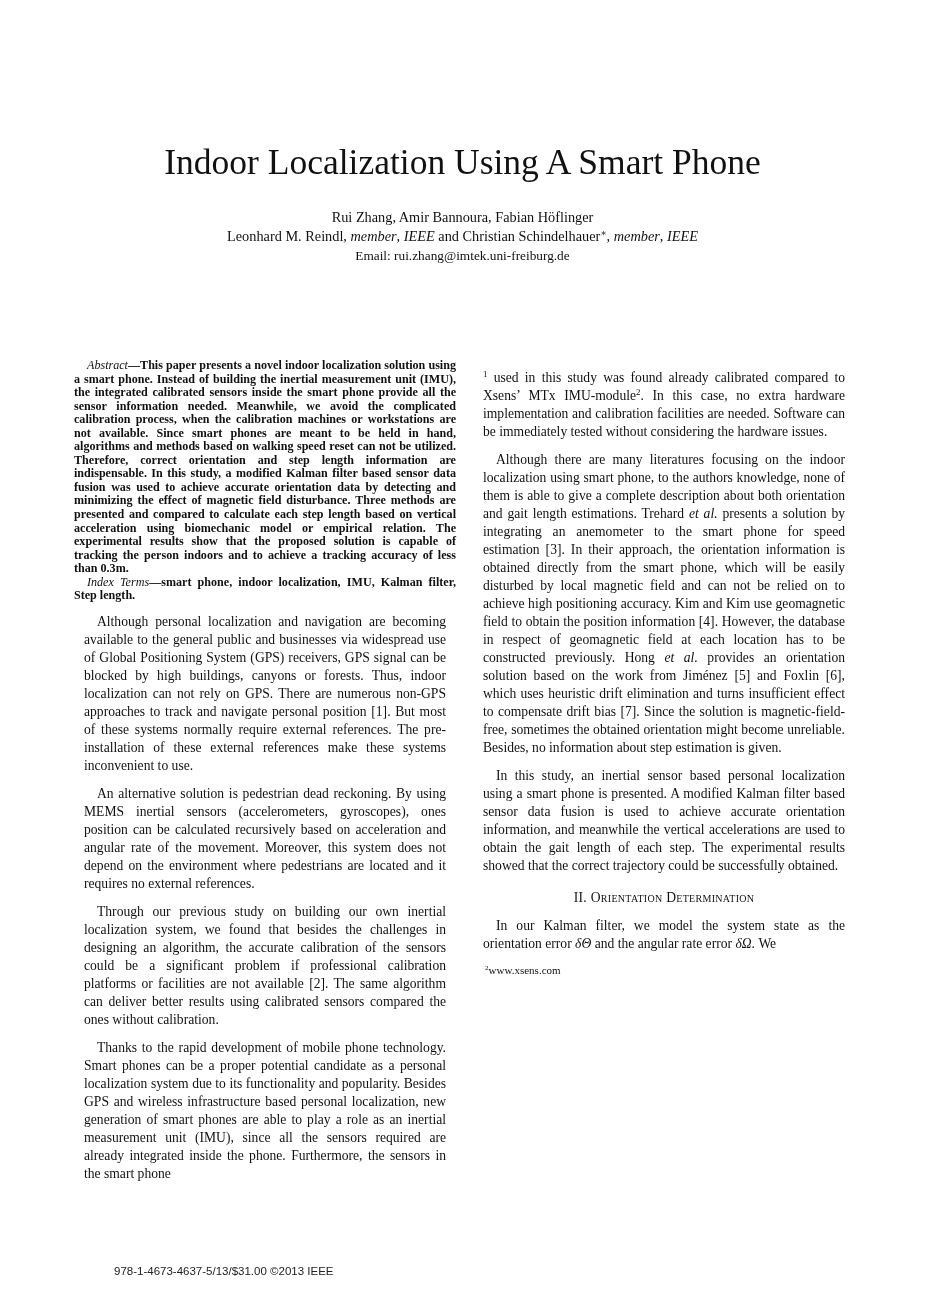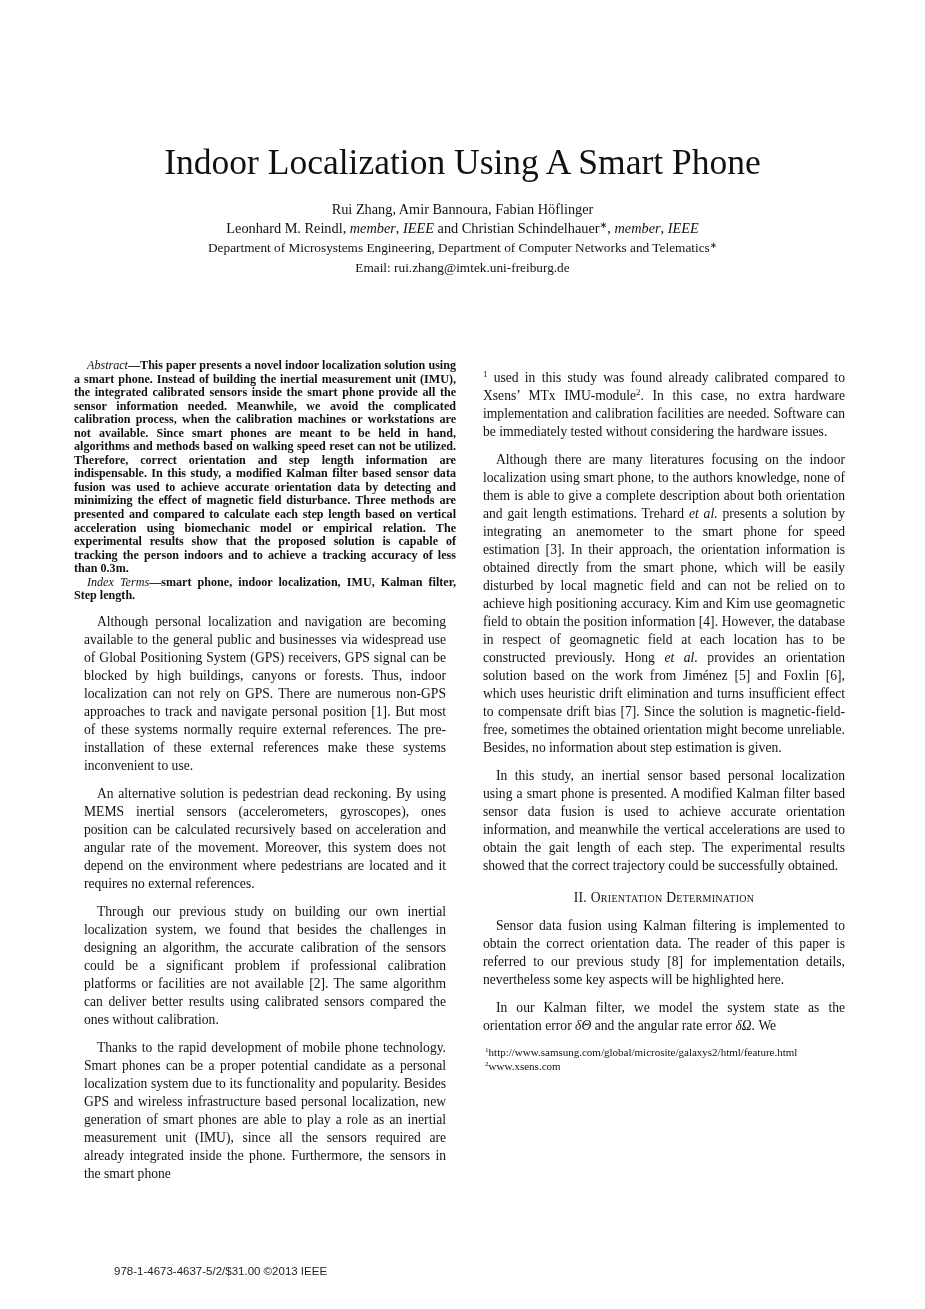--- a/index.html
+++ b/index.html
@@ -5,22 +5,22 @@
   html, body { margin: 0; padding: 0; background: #ffffff; }
   body {
     width: 925px; height: 1309px; position: relative; overflow: hidden;
     font-family: "Liberation Serif", "DejaVu Serif", serif; color: #111;
   }
   .title {
     position: absolute; top: 140px; left: 0; width: 925px; text-align: center;
     font-size: 35.5px; letter-spacing: 0px; line-height: 44px; color: #111;
   }
   .authors {
-    position: absolute; top: 200px; left: 0; width: 925px; text-align: center;
-    font-size: 14.3px; line-height: 19.2px; font-family: Liberation Serif, serif;
+    position: absolute; top: 208px; left: 0; width: 925px; text-align: center;
+    font-size: 14.3px; line-height: 19.2px;
   }
   .authors .line { white-space: nowrap; }
   .authors .line.small { font-size: 13.3px; }
   .authors i { font-style: italic; }
   sup { font-size: 0.65em; line-height: 0; vertical-align: super; position: relative; top: 0.1em; }
   .col {
     position: absolute; top: 359px; width: 382px;
     font-size: 13.6px; line-height: 18px; text-align: justify;
     hyphens: manual;
   }
@@ -46,21 +46,20 @@
   }
 </style>
 </head>
 <body>
 
 <div class="title">Indoor Localization Using A Smart Phone</div>
 
 <div class="authors">
   <div class="line">Rui Zhang, Amir Bannoura, Fabian Höflinger</div>
   <div class="line"><span>Leonhard M. Reindl, </span><i>member</i><span>, </span><i>IEEE</i><span> and Christian Schindelhauer</span><sup>∗</sup><span>, </span><i>member</i><span>, </span><i>IEEE</i></div>
-  <div class="line small"><span>Department of Microsystems Engineering, Department of Computer Networks and Telematics</span><sup>∗</sup></div>
   <div class="line small">Email: rui.zhang@imtek.uni-freiburg.de</div>
 </div>
 
 <div class="col left">
   <div class="abstract">
     <p><i>Abstract</i><span>—</span><span>This paper presents a novel indoor localization solution using a smart phone. Instead of building the inertial measurement unit (IMU), the integrated calibrated sensors inside the smart phone provide all the sensor information needed. Meanwhile, we avoid the complicated calibration process, when the calibration machines or workstations are not available. Since smart phones are meant to be held in hand, algorithms and methods based on walking speed reset can not be utilized. Therefore, correct orientation and step length information are indispensable. In this study, a modified Kalman filter based sensor data fusion was used to achieve accurate orientation data by detecting and minimizing the effect of magnetic field disturbance. Three methods are presented and compared to calculate each step length based on vertical acceleration using biomechanic model or empirical relation. The experimental results show that the proposed solution is capable of tracking the person indoors and to achieve a tracking accuracy of less than 0.3m.</span></p>
     <p><i>Index Terms</i><span>—</span><span>smart phone, indoor localization, IMU, Kalman filter, Step length.</span></p>
   </div>
 
   <p>Although personal localization and navigation are becoming available to the general public and businesses via widespread use of Global Positioning System (GPS) receivers, GPS signal can be blocked by high buildings, canyons or forests. Thus, indoor localization can not rely on GPS. There are numerous non-GPS approaches to track and navigate personal position [1]. But most of these systems normally require external references. The pre-installation of these external references make these systems inconvenient to use.</p>
@@ -68,22 +67,20 @@
   <p>Through our previous study on building our own inertial localization system, we found that besides the challenges in designing an algorithm, the accurate calibration of the sensors could be a significant problem if professional calibration platforms or facilities are not available [2]. The same algorithm can deliver better results using calibrated sensors compared the ones without calibration.</p>
   <p id="p4"><span>Thanks to the rapid development of mobile phone technol­ogy. Smart phones can be a proper potential candidate as a personal localization system due to its functionality and popularity. Besides GPS and wireless infrastructure based personal localization, new generation of smart phones are able to play a role as an inertial measurement unit (IMU), since all the sensors required are already integrated inside the phone. Furthermore, the sensors in the smart phone</span></p>
 </div>
 
 <div class="col right">
   <p style="text-indent:0"><sup>1</sup><span> used in this study was found already calibrated compared to Xsens’ MTx IMU-module</span><sup>2</sup><span>. In this case, no extra hardware implementation and calibration facilities are needed. Software can be immediately tested without considering the hardware issues.</span></p>
   <p><span>Although there are many literatures focusing on the indoor localization using smart phone, to the authors knowledge, none of them is able to give a complete description about both orientation and gait length estimations. Trehard </span><i>et al.</i><span> presents a solution by integrating an anemometer to the smart phone for speed estimation [3]. In their approach, the orientation information is obtained directly from the smart phone, which will be easily disturbed by local magnetic field and can not be relied on to achieve high positioning accuracy. Kim and Kim use geomagnetic field to obtain the position information [4]. However, the database in respect of geomagnetic field at each location has to be constructed previously. Hong </span><i>et al.</i><span> provides an orientation solution based on the work from Jiménez [5] and Foxlin [6], which uses heuristic drift elimination and turns insufficient effect to compensate drift bias [7]. Since the solution is magnetic-field-free, sometimes the obtained orientation might become unreliable. Besides, no information about step estimation is given.</span></p>
   <p>In this study, an inertial sensor based personal localization using a smart phone is presented. A modified Kalman filter based sensor data fusion is used to achieve accurate orientation information, and meanwhile the vertical accelerations are used to obtain the gait length of each step. The experimental results showed that the correct trajectory could be successfully obtained.</p>
 
   <p class="section-heading"><span>II. </span><span class="sc">Orientation Determination</span></p>
-  <p>Sensor data fusion using Kalman filtering is implemented to obtain the correct orientation data. The reader of this paper is referred to our previous study [8] for implementation details, nevertheless some key aspects will be highlighted here.</p>
   <p><span>In our Kalman filter, we model the system state as the orientation error </span><i>δΘ</i><span> and the angular rate error </span><i>δΩ</i><span>. We</span></p>
 
   <div class="footnotes">
-    <div><sup>1</sup><span>http://www.samsung.com/global/microsite/galaxys2/html/feature.html</span></div>
     <div><sup>2</sup><span>www.xsens.com</span></div>
   </div>
 </div>
 
-<div class="copyright">978-1-4673-4637-5/2/$31.00 ©2013 IEEE</div>
+<div class="copyright">978-1-4673-4637-5/13/$31.00 ©2013 IEEE</div>
 
 </body></html>

